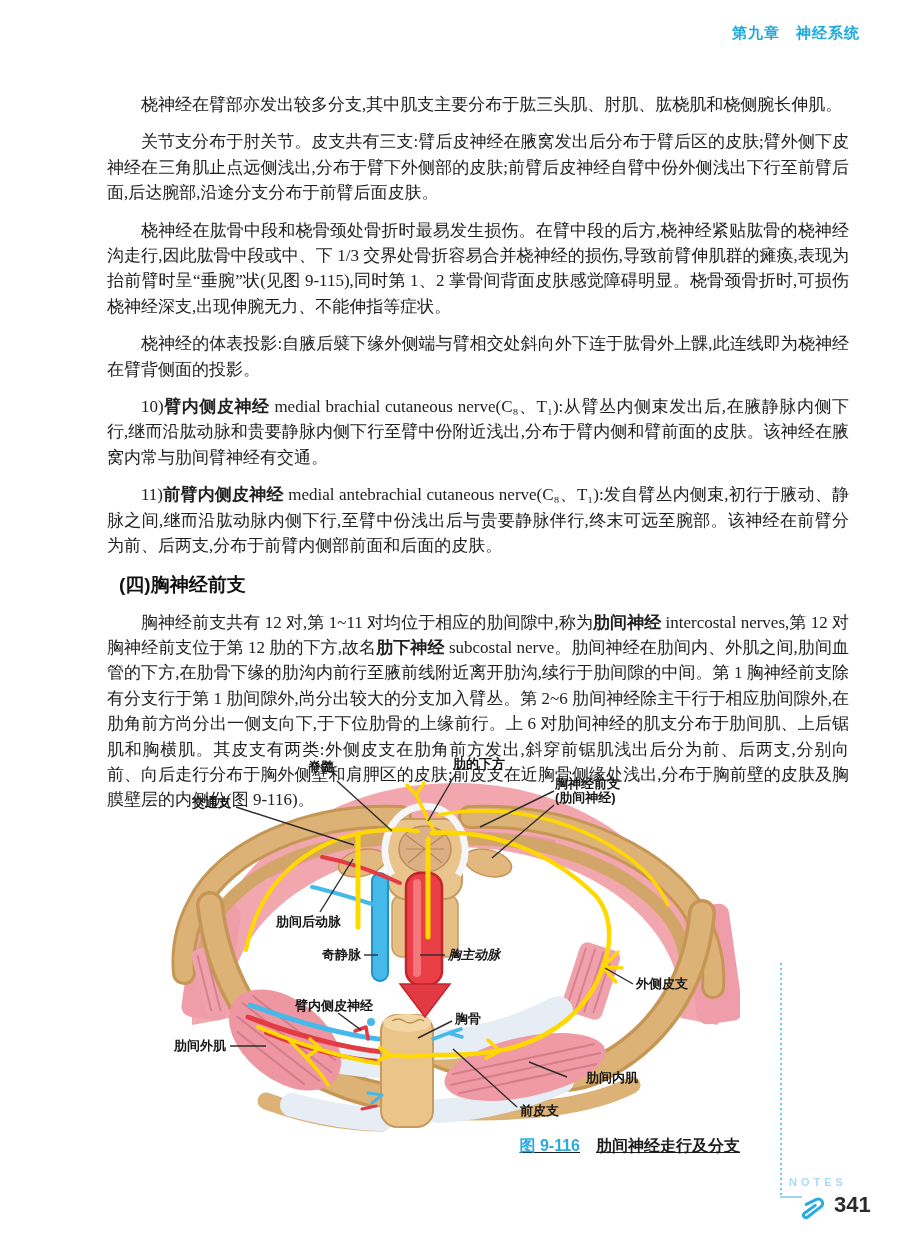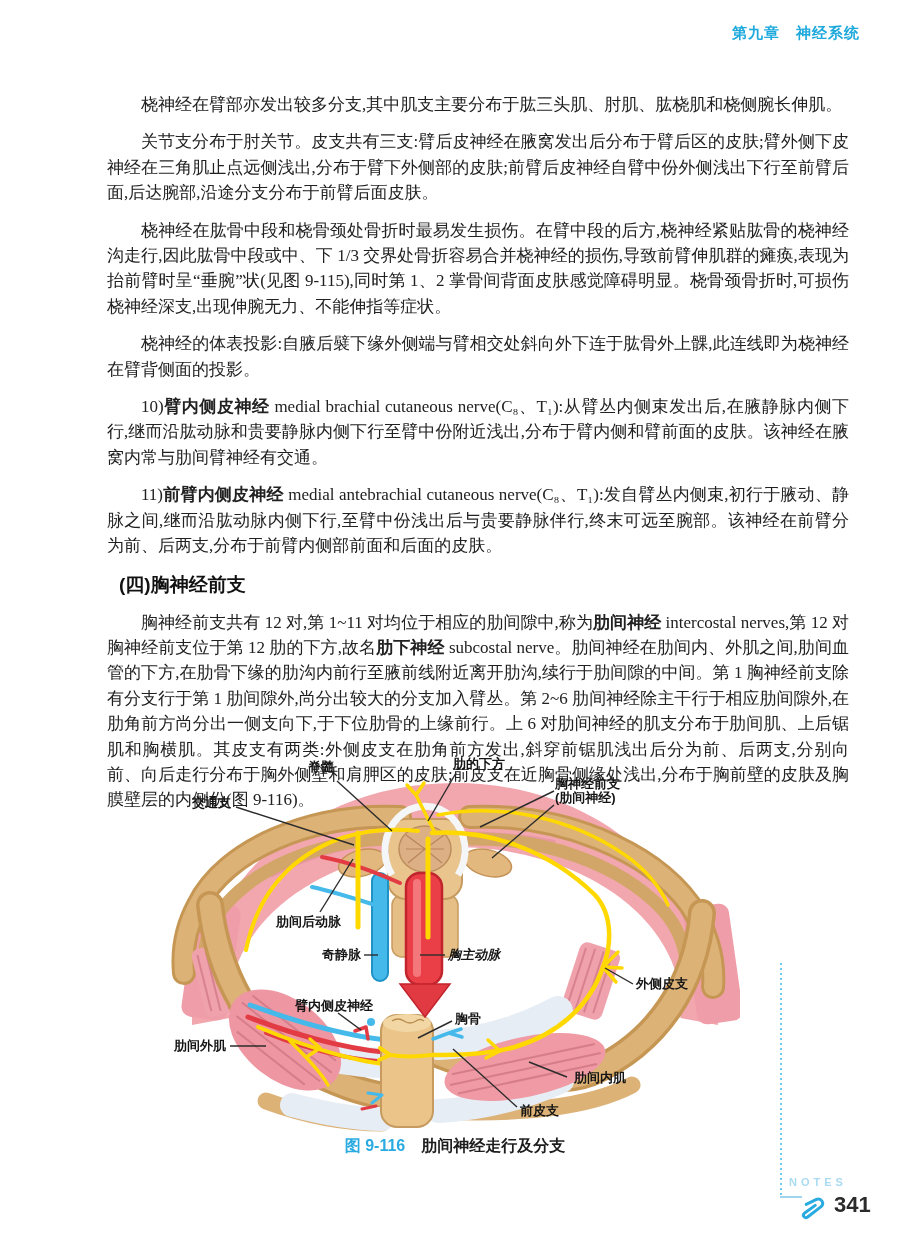--- a/index.html
+++ b/index.html
@@ -13,22 +13,22 @@
         text-align:justify;}
   #text-flow p.para{margin:12px;text-indent:2em;}
   .bold-term{font-family:"Liberation Sans","DejaVu Sans",sans-serif;font-weight:bold;}
   .section-heading{font-family:"Liberation Sans","DejaVu Sans",sans-serif;font-weight:bold;
         font-size:19px;line-height:27px;margin:0 0 3px 24px;color:#111;}
   
   #figure-box{position:absolute;left:170px;top:755px;width:570px;height:380px;}
   #figure-box svg{position:absolute;left:0;top:0;}
   .fig-label{position:absolute;font-family:"Liberation Sans","DejaVu Sans",sans-serif;
         font-weight:bold;font-size:13px;color:#151515;white-space:nowrap;line-height:14px;}
-  .fig-caption{position:absolute;left:170px;top:1136px;width:570px;text-align:center;
-        font-family:"Liberation Sans","DejaVu Sans",sans-serif;font-weight:bold;font-size:16px;color:#1c1c1c;}
+  .fig-caption{position:absolute;left:170px;top:1136px;width:570px;text-align:right;
+        font-family:"Liberation Sans","DejaVu Sans",sans-serif;font-weight:bold;font-size:16px;color:#1c1c1c;text-decoration:underline;}
   .fig-caption .cap-prefix{color:#29abe2;margin-right:16px;}
   
   .notes-dotline{position:absolute;left:780px;top:963px;width:2px;height:234px;
         background-image:repeating-linear-gradient(#6bcaed 0 2px,transparent 2px 5px);}
   .notes-label{position:absolute;left:789px;top:1176px;font-family:"Liberation Sans","DejaVu Sans",sans-serif;
         font-size:11px;letter-spacing:4px;color:#a9dcf2;font-weight:bold;}
   .notes-hline{position:absolute;left:780px;top:1196px;width:22px;height:2px;background:#9fd6ee;}
   .paperclip{position:absolute;left:799px;top:1196px;width:28px;height:30px;}
   .page-number{position:absolute;left:834px;top:1192px;font-family:"Liberation Sans","DejaVu Sans",sans-serif;
         font-weight:bold;font-size:22px;color:#2b2b2b;}
@@ -168,21 +168,21 @@
       <div>(肋间神经)</div>
     </div>
     <div class="fig-label" style="left:22px;top:41px;"><span>交通支</span></div>
     <div class="fig-label" style="left:106px;top:160px;"><span>肋间后动脉</span></div>
     <div class="fig-label" style="left:152px;top:193px;"><span>奇静脉</span></div>
     <div class="fig-label" style="left:278px;top:193px;font-style:italic;"><span>胸主动脉</span></div>
     <div class="fig-label" style="left:466px;top:222px;text-align:center;"><span>外侧皮支</span></div>
     <div class="fig-label" style="left:125px;top:244px;"><span>臂内侧皮神经</span></div>
     <div class="fig-label" style="left:285px;top:257px;"><span>胸骨</span></div>
     <div class="fig-label" style="left:4px;top:284px;"><span>肋间外肌</span></div>
-    <div class="fig-label" style="left:404px;top:316px;"><span>肋间内肌</span></div>
+    <div class="fig-label" style="left:416px;top:316px;"><span>肋间内肌</span></div>
     <div class="fig-label" style="left:350px;top:349px;"><span>前皮支</span></div>
   </div>
 
   <div class="fig-caption">
     <span class="cap-prefix">图 9-116</span><span>肋间神经走行及分支</span>
   </div>
 
   <div class="notes-dotline"></div>
   <div class="notes-label">NOTES</div>
   <div class="notes-hline"></div>

